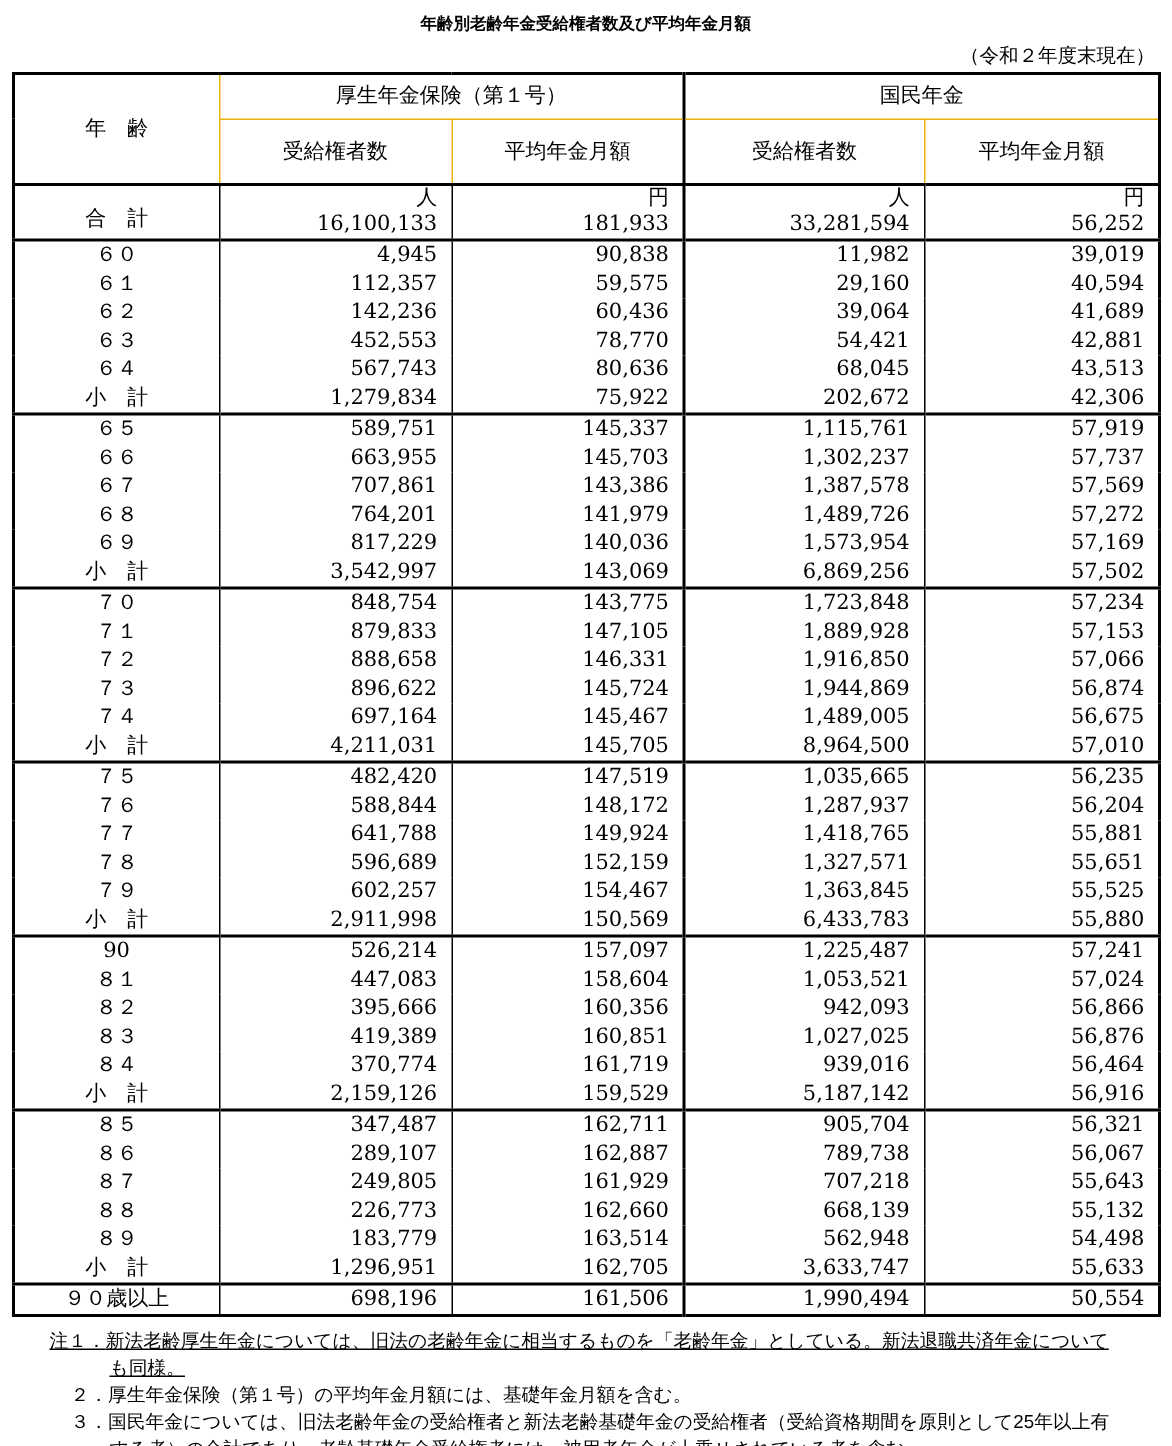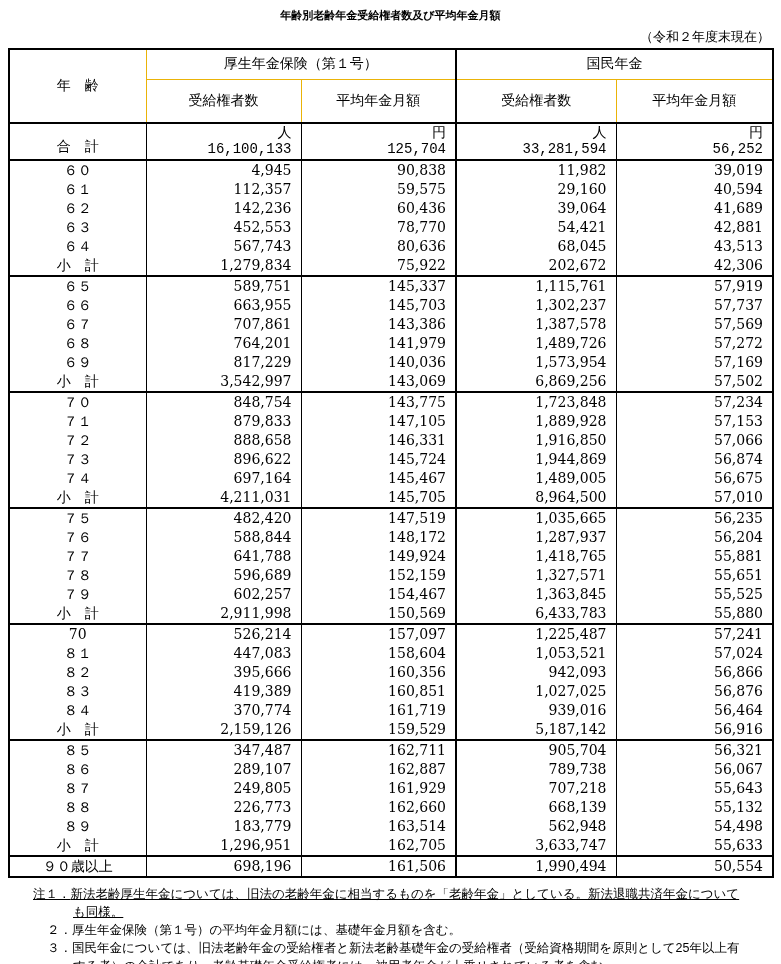--- a/index.html
+++ b/index.html
@@ -52,21 +52,21 @@
     line-height: 19px;
     overflow: hidden;
     white-space: nowrap;
   }
   td.age { text-align: center; }
   td.num { text-align: right; padding-right: 9px; }
   tr.thick-top td { border-top: 2px solid #000; }
   tr.total td { height: 37px; vertical-align: bottom; padding-bottom: 1px; }
   tr.total td.age { padding-bottom: 3px; }
   .unit { line-height: 16px; }
-  .val  { line-height: 18px; font-family: Liberation Mono, monospace; }
+  .val  { line-height: 18px; }
   .notes {
     margin-top: 7px;
     font-family: "Liberation Sans", sans-serif;
     font-size: 12.5px;
     line-height: 18px;
     width: 750px;
   }
   .note { padding-left: 73px; }
   .note-first { text-indent: -40px; text-decoration: underline; }
   .note-rest  { text-indent: -26px; }
@@ -100,21 +100,21 @@
   </thead>
   <tbody>
     <tr class="total">
       <td class="age">合　計</td>
       <td class="num">
         <div class="unit">人</div>
         <div class="val">16,100,133</div>
       </td>
       <td class="num div-r">
         <div class="unit">円</div>
-        <div class="val">125,704</div>
+        <div class="val">181,933</div>
       </td>
       <td class="num">
         <div class="unit">人</div>
         <div class="val">33,281,594</div>
       </td>
       <td class="num">
         <div class="unit">円</div>
         <div class="val">56,252</div>
       </td>
     </tr>
@@ -282,21 +282,21 @@
         <td class="num">55,525</td>
       </tr>
       <tr>
         <td class="age">小　計</td>
         <td class="num">2,911,998</td>
         <td class="num div-r">150,569</td>
         <td class="num">6,433,783</td>
         <td class="num">55,880</td>
       </tr>
       <tr class="thick-top">
-        <td class="age">70</td>
+        <td class="age">90</td>
         <td class="num">526,214</td>
         <td class="num div-r">157,097</td>
         <td class="num">1,225,487</td>
         <td class="num">57,241</td>
       </tr>
       <tr>
         <td class="age">８１</td>
         <td class="num">447,083</td>
         <td class="num div-r">158,604</td>
         <td class="num">1,053,521</td>

